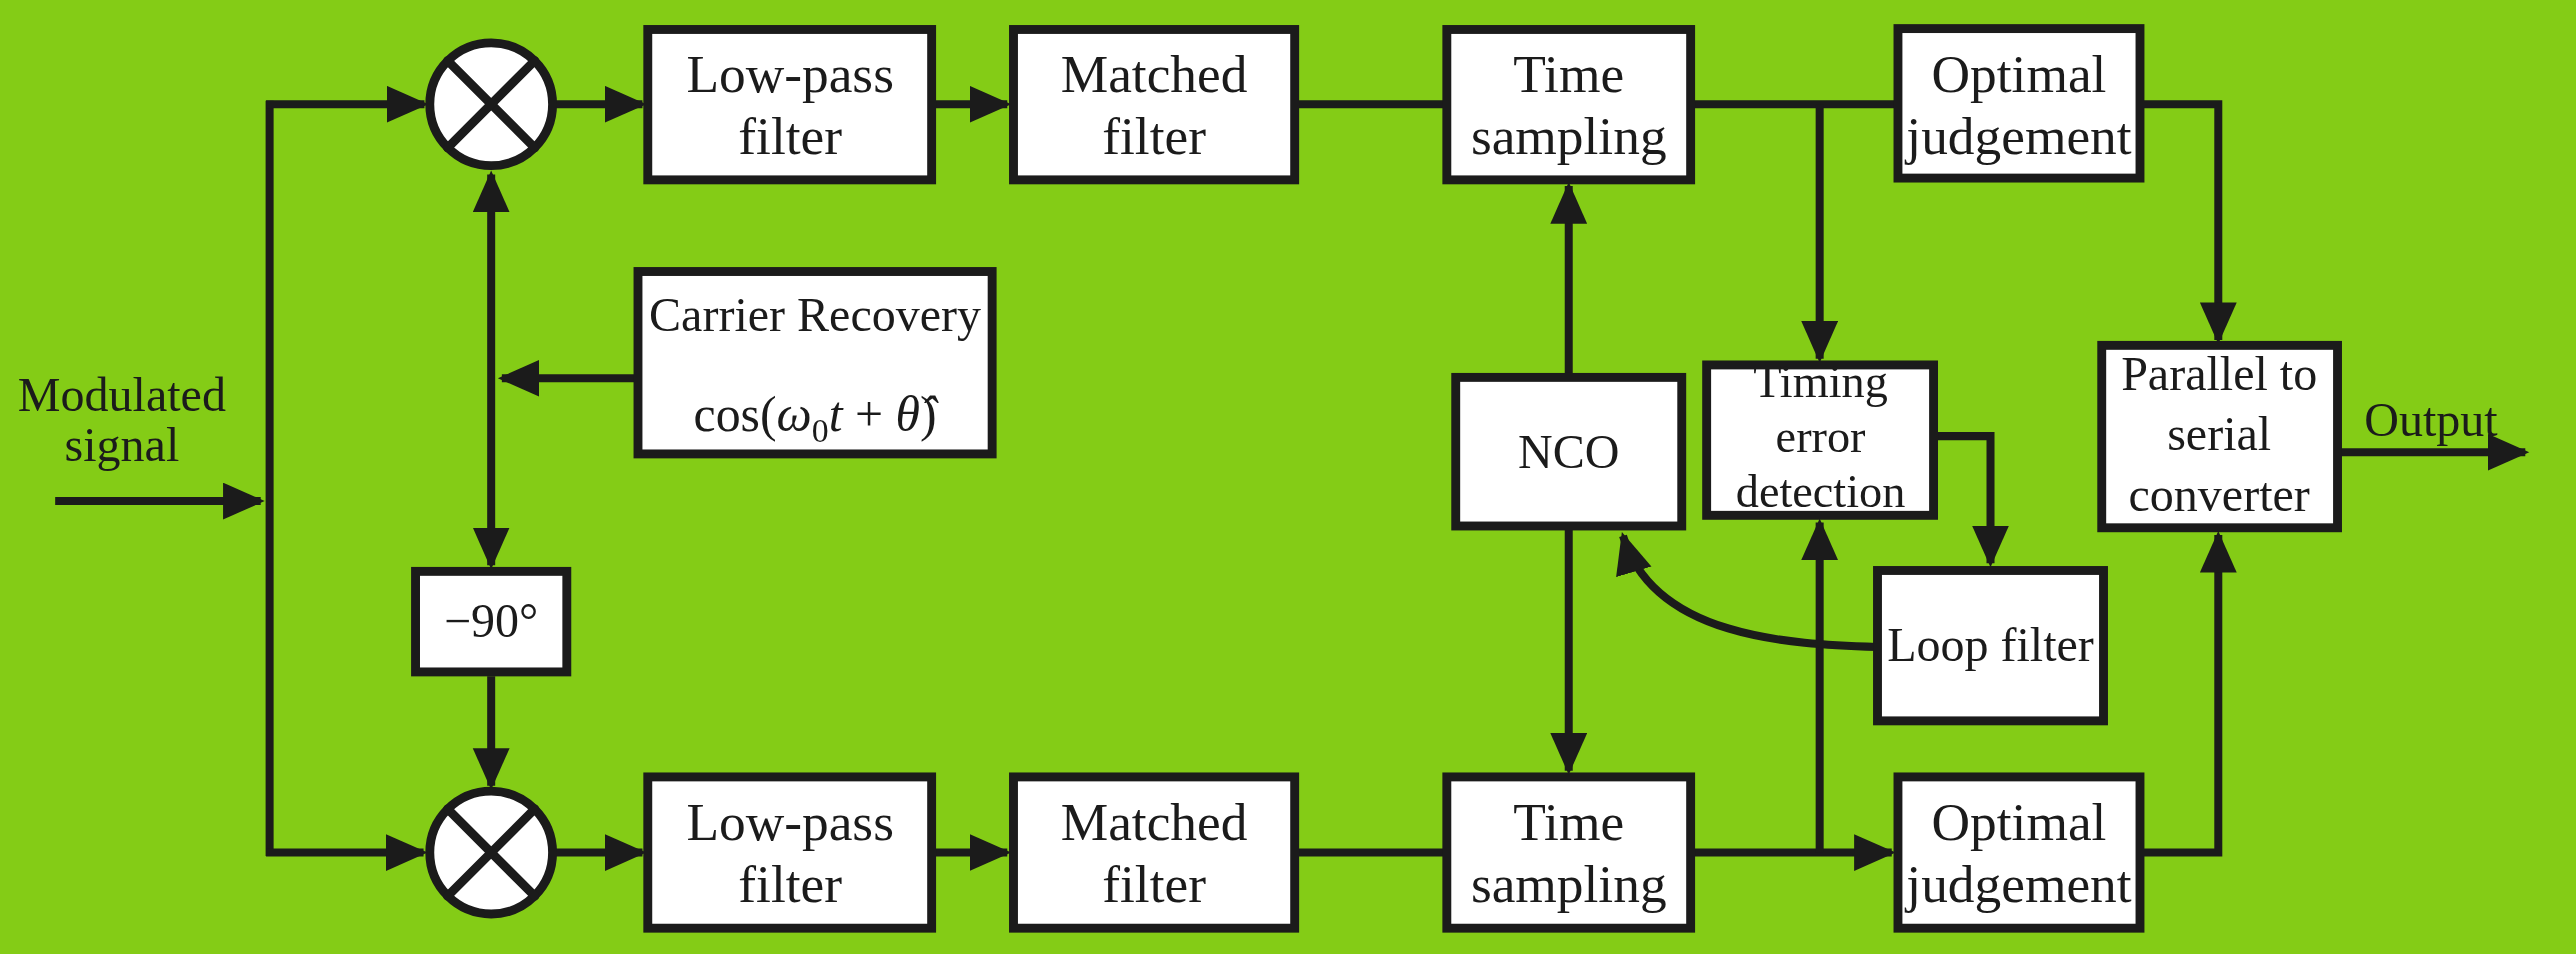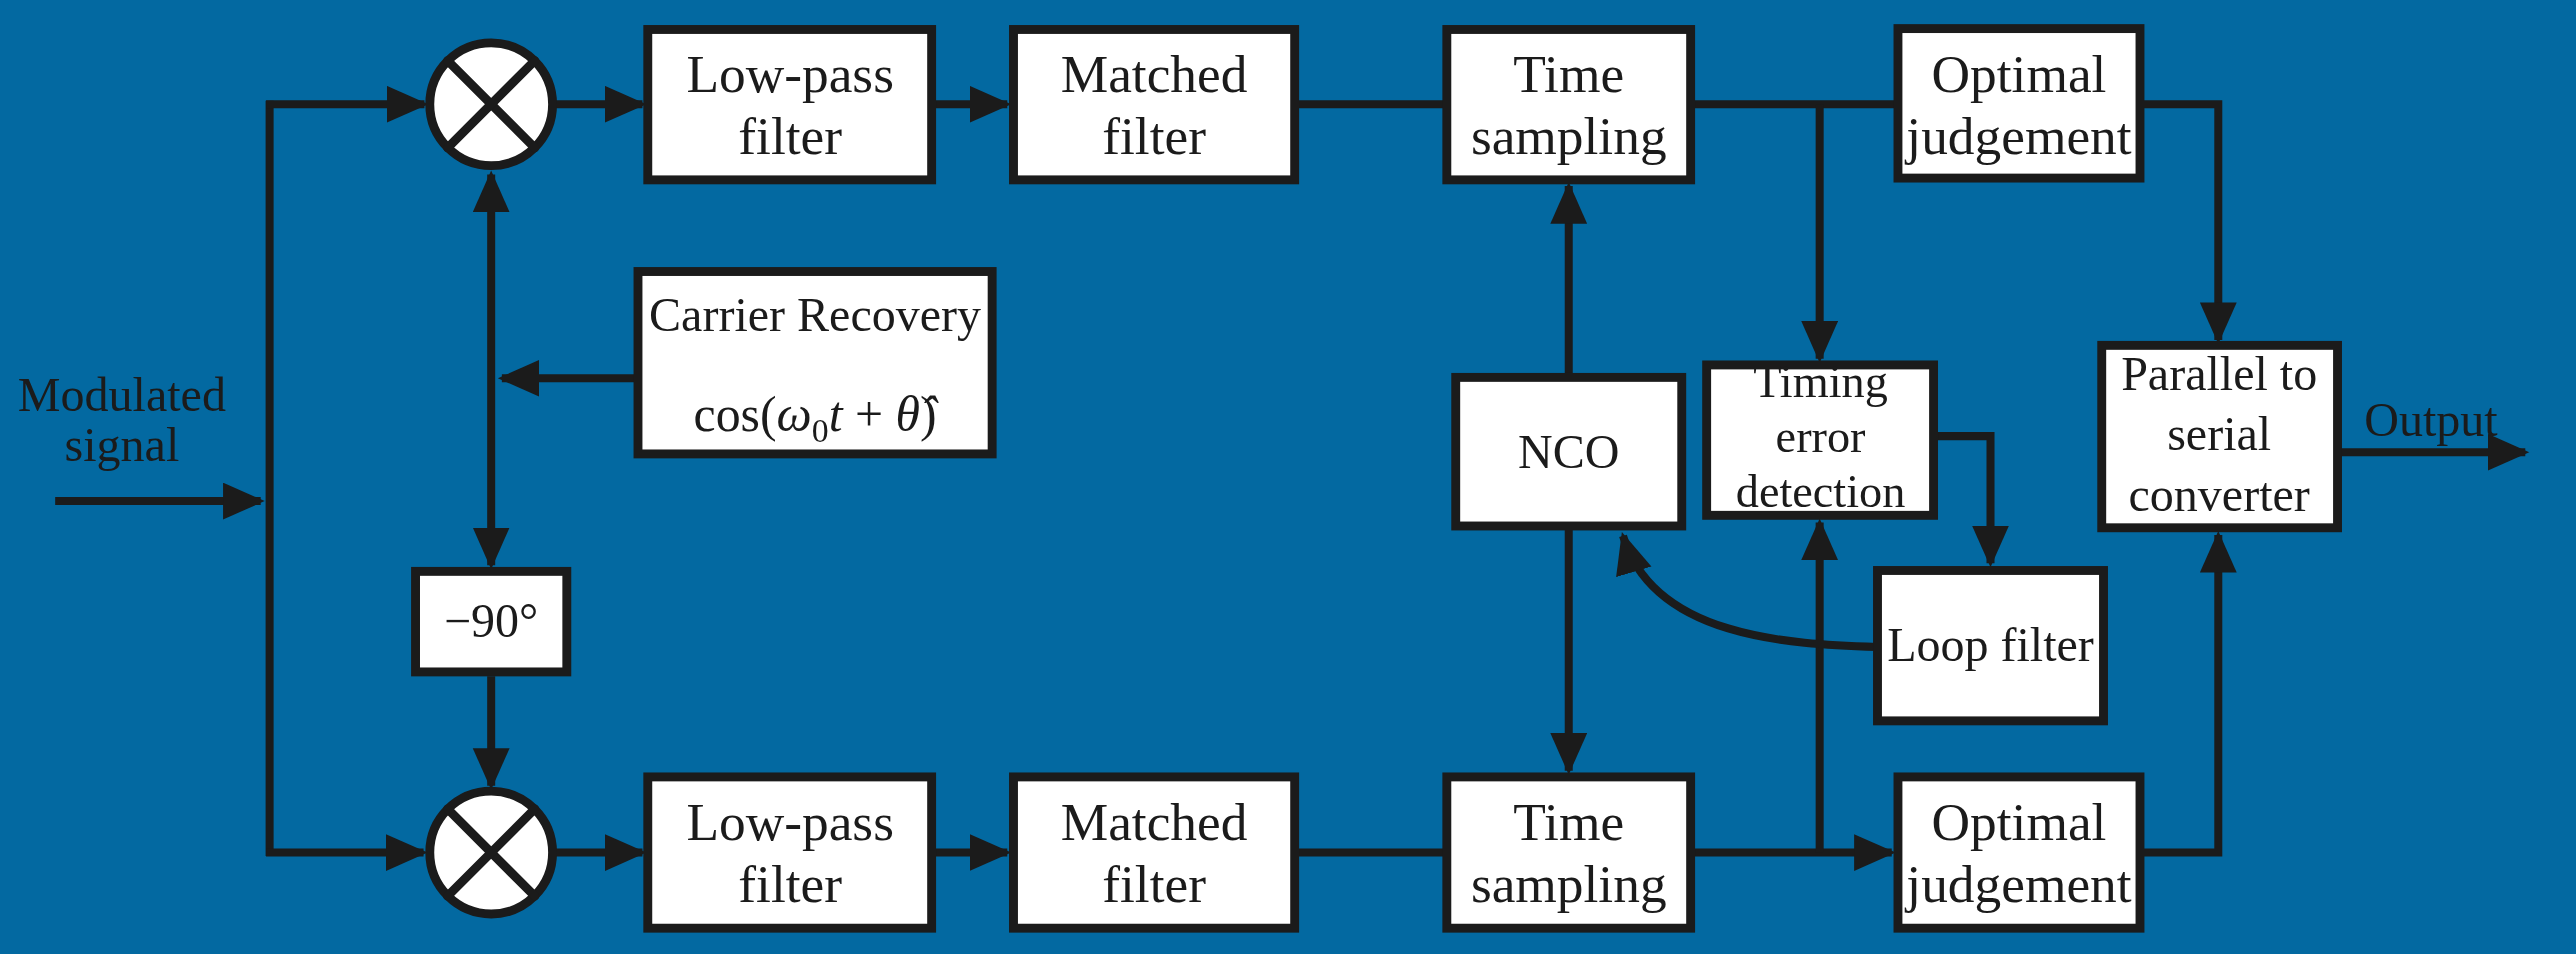--- a/index.html
+++ b/index.html
@@ -1,16 +1,16 @@
 <!DOCTYPE html>
 <html style="font-size:14.2px"><head>
 <meta charset="utf-8">
 <style>
   html,body{margin:0;padding:0;background:#ffffff;}
-  .stage{width:2576px;height:955px;background:#0369a1;position:relative;overflow:hidden;}
+  .stage{width:2576px;height:955px;background:#84cc16;position:relative;overflow:hidden;}
   .box{fill:#ffffff;stroke:#1b1b1b;stroke-width:10;}
   .wire{stroke:#1b1b1b;stroke-width:9;fill:none;}
   .sym{stroke:#1b1b1b;stroke-width:10;fill:#ffffff;}
   .xline{stroke:#1b1b1b;stroke-width:10;stroke-linecap:round;}
   text{font-family:"Liberation Serif","DejaVu Serif",serif;fill:#1b1b1b;}
   .lbl{text-anchor:middle;}
   .s60{font-size:60px;}
   .s54{font-size:54px;}
   .s52{font-size:52px;}
   .s56{font-size:56px;}

